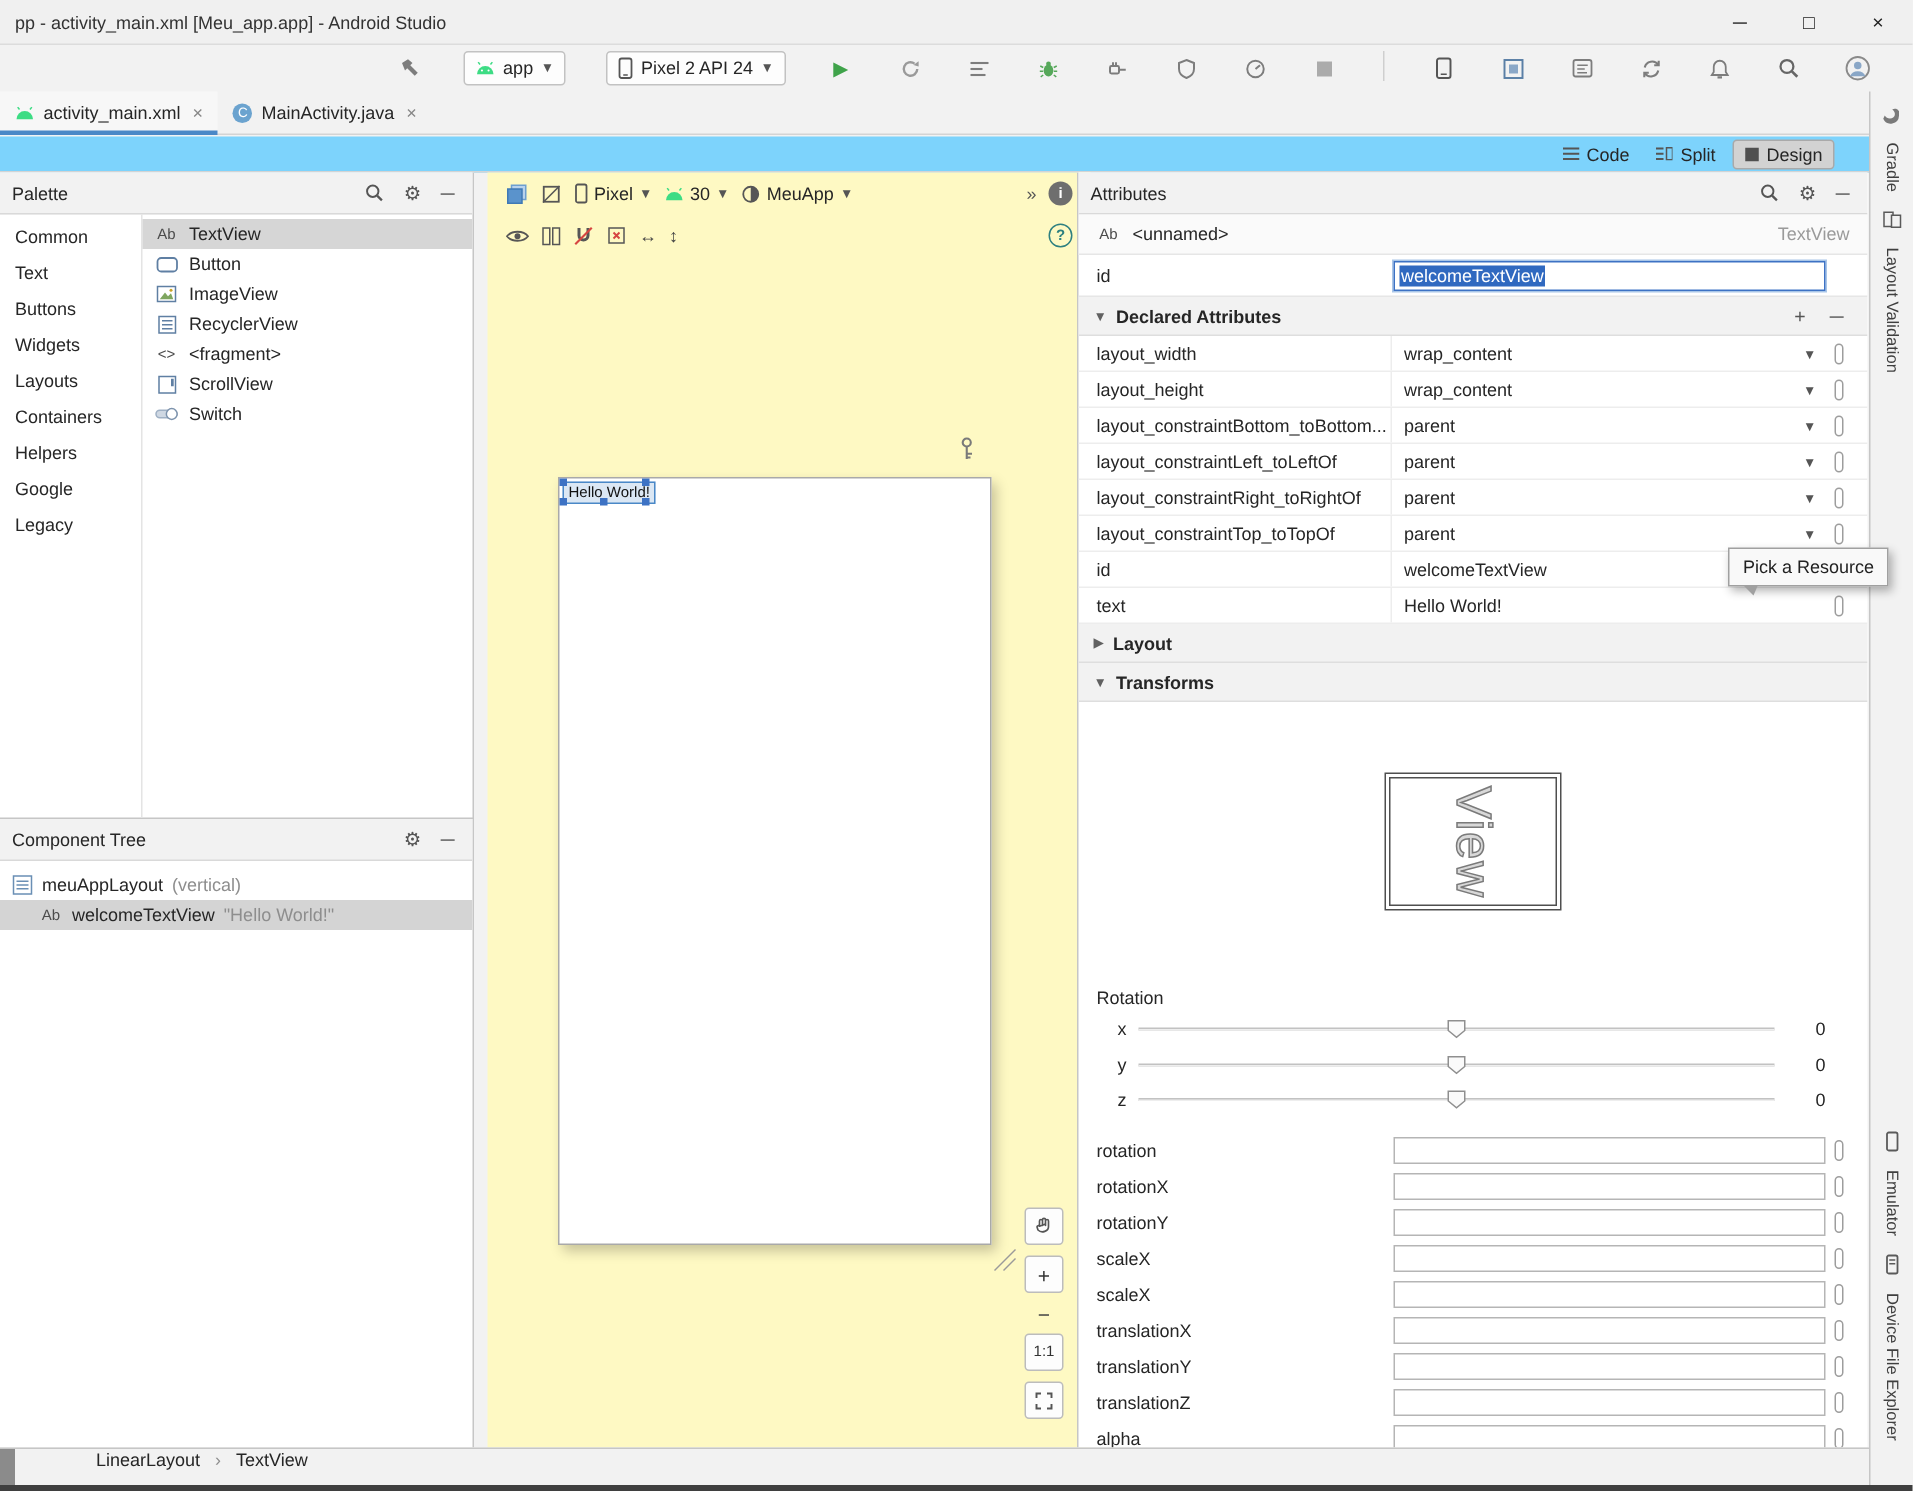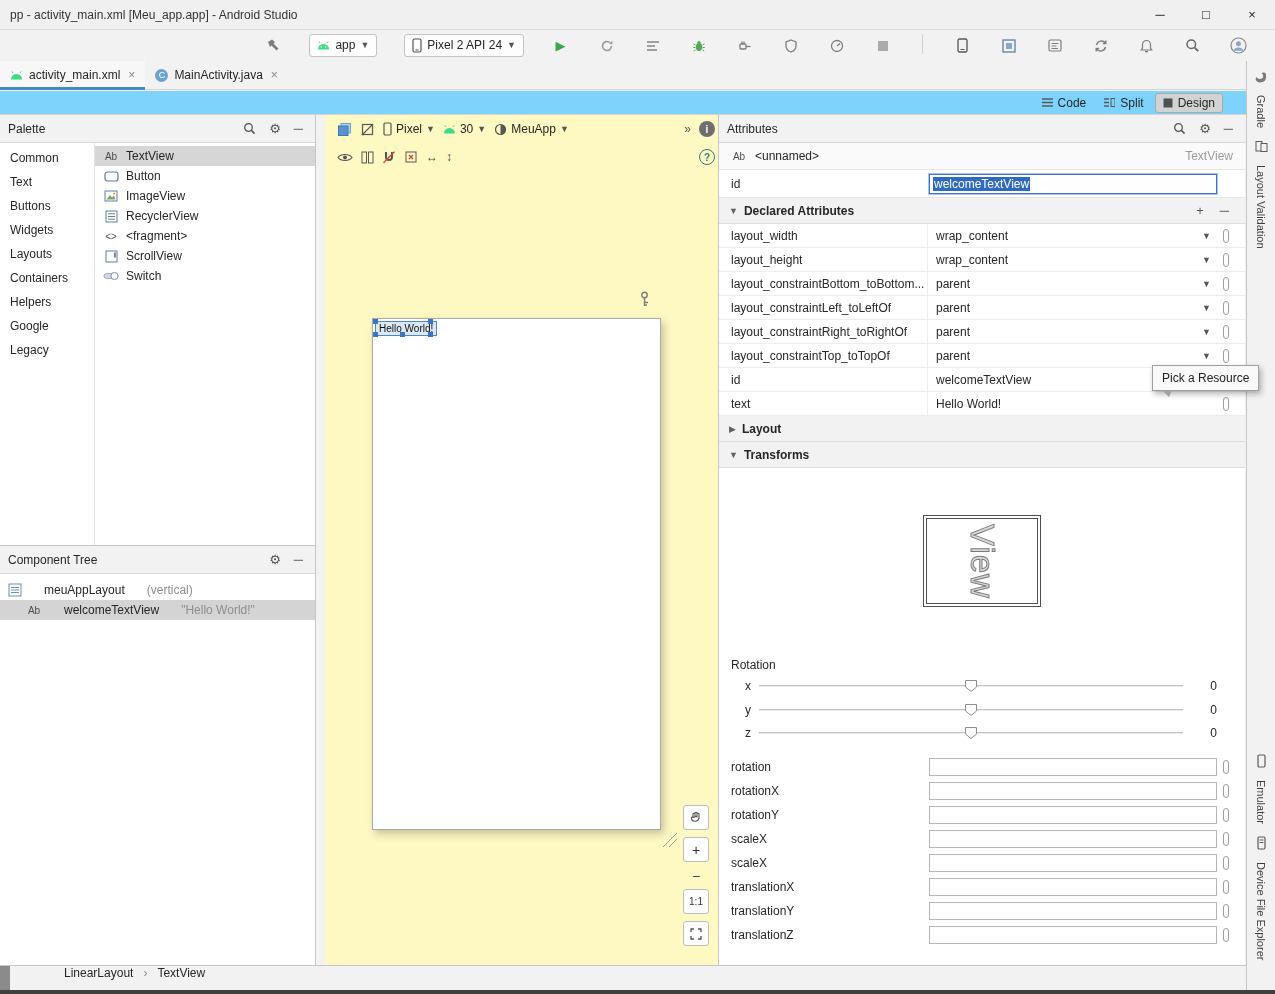--- a/index.html
+++ b/index.html
@@ -42,21 +42,21 @@
 #pal-cats{width:95px;border-right:1px solid #e4e4e4;padding-top:3px}
 .pcat{height:24px;display:flex;align-items:center;padding-left:10px}
 #pal-items{flex:1;padding-top:3px}
 .pitem{height:20px;display:flex;align-items:center;gap:7px;padding-left:8px}
 .pitem.selected{background:#d6d6d6}
 .ab-ico{font-size:10px;font-weight:normal;color:#4c4c4c;width:16px;text-align:center;flex:none}
 .w16{width:16px}
 
 #ctree{position:absolute;left:0;top:546px;width:316px;height:419px;background:#fff;border-right:1px solid #c6c6c6;overflow:hidden}
 #ctree-rows{padding-top:6px}
-.trow{height:20px;display:flex;align-items:center;gap:22px;padding-left:8px}
+.trow{height:20px;display:flex;align-items:center;gap:6px;padding-left:8px}
 .trow.selected{background:#d4d4d4}
 .trow.child{padding-left:26px}
 
 #design{position:absolute;left:325px;top:115px;width:402px;height:850px;background:#fef9c3;overflow:hidden}
 #dtb1,#dtb2{height:28px;display:flex;align-items:center;gap:8px;padding:0 12px}
 .dcombo{display:flex;align-items:center;gap:4px;color:#262626}
 #canvas{position:absolute;left:47px;top:203px;width:289px;height:512px;background:#fff;border:1px solid #a9a9a9;box-shadow:3px 4px 8px rgba(0,0,0,.22)}
 #hello{position:absolute;left:2px;top:2px;font-size:10px;color:#111;padding:1px 3px;border:1px solid #4a88c7;background:rgba(125,170,216,.28);white-space:nowrap}
 .handle{position:absolute;width:5px;height:5px;background:#3d72c4}
 #zoombar{position:absolute;left:356px;top:690px;width:30px;display:flex;flex-direction:column;align-items:center;gap:7px}
@@ -710,20 +710,25 @@
   <div class="frow" style="top:808px">
     <span class="lbl">translationZ</span>
     <input class="finput" style="">
     <span class="flag"></span>
   </div>
   <div class="frow" style="top:784px">
     <span class="lbl">translationY</span>
     <input class="finput" style="">
     <span class="flag"></span>
   </div>
+  <div class="frow" style="top:832px">
+    <span class="lbl">alpha</span>
+    <input class="finput" style="">
+    <span class="flag"></span>
+  </div>
 </div>
 
 <div id="tooltip">Pick a Resource</div>
 
 <div id="rstrip">
   <div class="strip-group" id="strip-top">
     <span class="ico">
         <svg width="15" height="12">
           <path d="M12 3.2 a3 3 0 0 0 -4.5 -1.2 c3 2 2 6 -1.5 6 a4 4 0 0 1 -3.5 -2 l-1 2.2 a5.5 5.5 0 0 0 10.5 -2 z" fill="#7a7a7a"></path>
         </svg>

